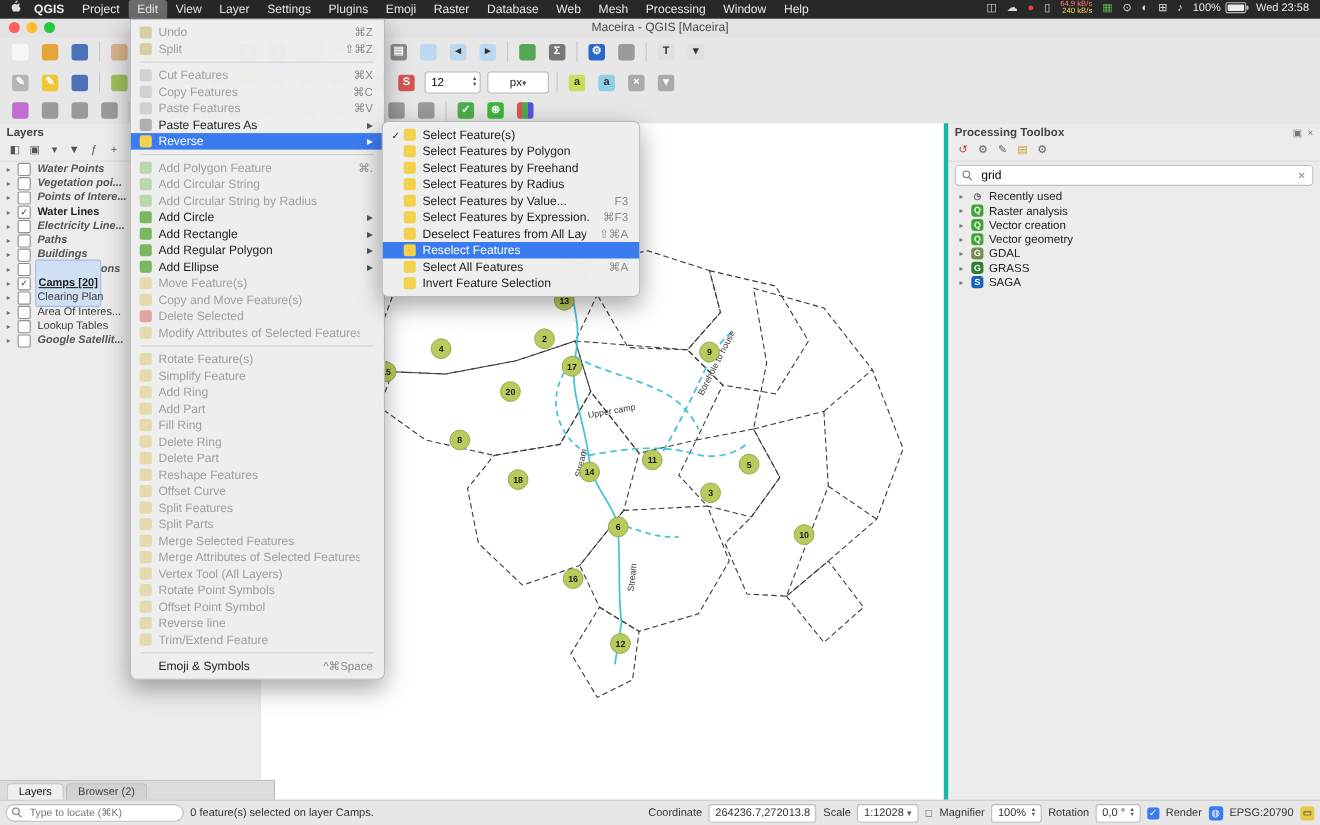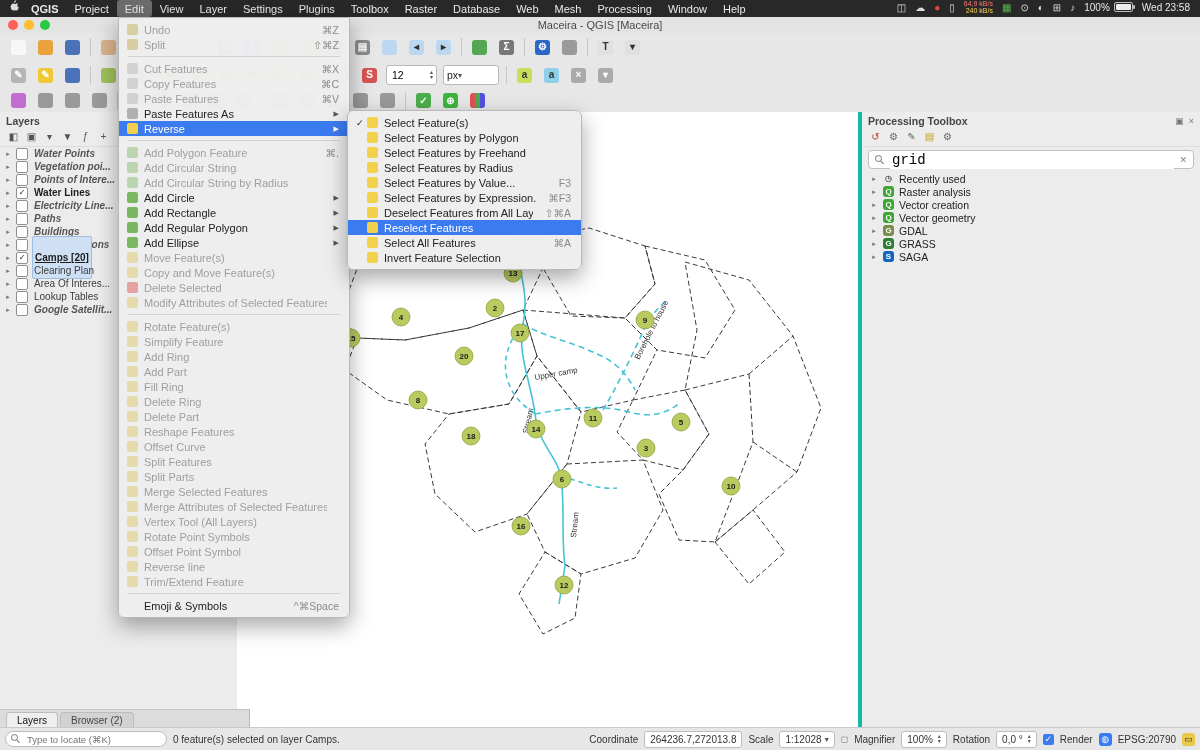--- a/index.html
+++ b/index.html
@@ -40,21 +40,21 @@
   .tbtn{width:25px;height:22px;border-radius:3px;display:flex;align-items:center;justify-content:center;margin:0 1px;flex:0 0 auto}
   .tbtn.pressed{background:#cfcfcf;border:1px solid #b3b3b3}
   .chip{width:15px;height:15px;border-radius:3px;display:flex;align-items:center;justify-content:center;
         font-size:10px;color:#fff;font-weight:bold;line-height:1}
   .chip.wide{width:20px;font-size:6.5px}
   .tsep{width:1px;height:18px;background:#c6c6c6;margin:0 4px;flex:0 0 auto}
   .tfield{display:flex;align-items:center;background:#fff;border:1px solid #b9b9b9;border-radius:3px;
           height:18px;margin:0 3px;padding:0 3px;font-size:10.5px}
   .tfield input{width:34px;border:0;outline:0;font-size:10.5px;font-family:"Liberation Sans",sans-serif}
   .spin{display:flex;flex-direction:column;line-height:5px;font-size:6px;color:#555;margin-left:2px}
-  .tsel{width:48px;justify-content:flex-start}
+  .tsel{width:48px;justify-content:center}
   .caret{font-size:8px;color:#555}
 
   
   #layers-panel{position:absolute;left:0;top:112px;width:237px;bottom:40px;background:#ececec;
                 border-right:1px solid #b9b9b9;overflow:hidden}
   .phead{display:flex;align-items:center;font-size:10.5px;padding:3px 6px 1px 6px;color:#333}
   .phead .ttl{flex:1;font-weight:bold;color:#444}
   .pwin{font-size:9px;color:#777;margin-left:5px}
   .picon-row{display:flex;align-items:center;gap:3px;padding:1px 6px 3px 6px;border-bottom:1px solid #ddd}
   .picon{width:15px;height:14px;display:flex;align-items:center;justify-content:center;font-size:10px;color:#555}
@@ -65,21 +65,21 @@
   .lname{color:#3c3c3c;padding:15px 2px}
   .lname.it{font-style:italic;font-weight:bold;color:#555}
   .lname.bd{font-weight:bold;color:#1d1d1d}
   .lname.ul{text-decoration:underline}
   .lname.sel{background:#cfe0f5;border:1px solid #9fbde0;border-radius:2px}
 
   #proc-panel{position:absolute;right:0;top:112px;width:338px;bottom:22px;background:#ececec;
               border-left:4px solid #14b8a6;overflow:hidden}
   .search{height:17px;border-radius:4px;background:#fff;border:1px solid #bfbfbf;display:flex;
           align-items:center;padding:0 6px;margin:3px 6px;gap:5px}
-  .search input{border:0;outline:0;flex:1;font-size:14px;font-family:Liberation Mono, monospace}
+  .search input{border:0;outline:0;flex:1;font-size:11px;font-family:Liberation Sans, sans-serif}
   .xclear{font-size:9px;color:#888}
   .prow{height:13px;display:flex;align-items:center;font-size:10.5px;gap:5px;padding:0 8px}
   .badge{width:11px;height:11px;border-radius:3px;display:flex;align-items:center;justify-content:center;
          font-size:8px;color:#fff;font-weight:bold}
 
   
   .mag{position:relative;width:10px;height:10px;flex:0 0 auto}
   .mag::before{content:"";position:absolute;width:5px;height:5px;border:1.4px solid #777;border-radius:50%;left:0;top:0}
   .mag::after{content:"";position:absolute;width:4px;height:1.4px;background:#777;transform:rotate(45deg);left:5px;top:7px}
 
@@ -132,21 +132,21 @@
     </svg>
   </span>
   <div id="mb-items" style="display:flex">
       <div class="mb-item app">QGIS</div>
       <div class="mb-item">Project</div>
       <div class="mb-item open">Edit</div>
       <div class="mb-item">View</div>
       <div class="mb-item">Layer</div>
       <div class="mb-item">Settings</div>
       <div class="mb-item">Plugins</div>
-      <div class="mb-item">Toolbox</div>
+      <div class="mb-item">Emoji</div>
       <div class="mb-item">Raster</div>
       <div class="mb-item">Database</div>
       <div class="mb-item">Web</div>
       <div class="mb-item">Mesh</div>
       <div class="mb-item">Processing</div>
       <div class="mb-item">Window</div>
       <div class="mb-item">Help</div>
     </div>
   <div class="mb-status" id="mb-status">
       <span class="mbicon">◫</span>

